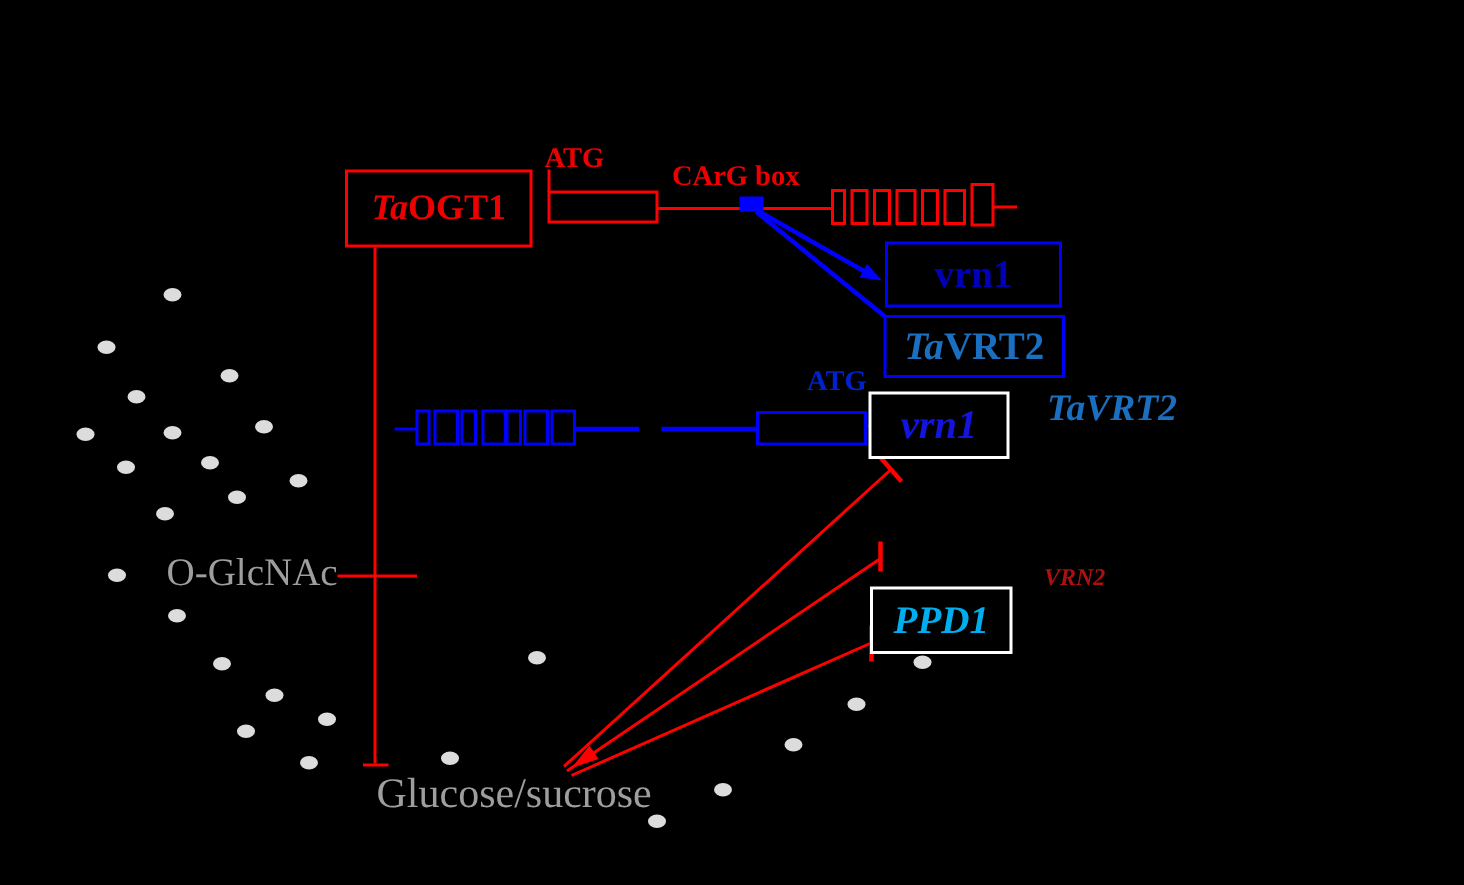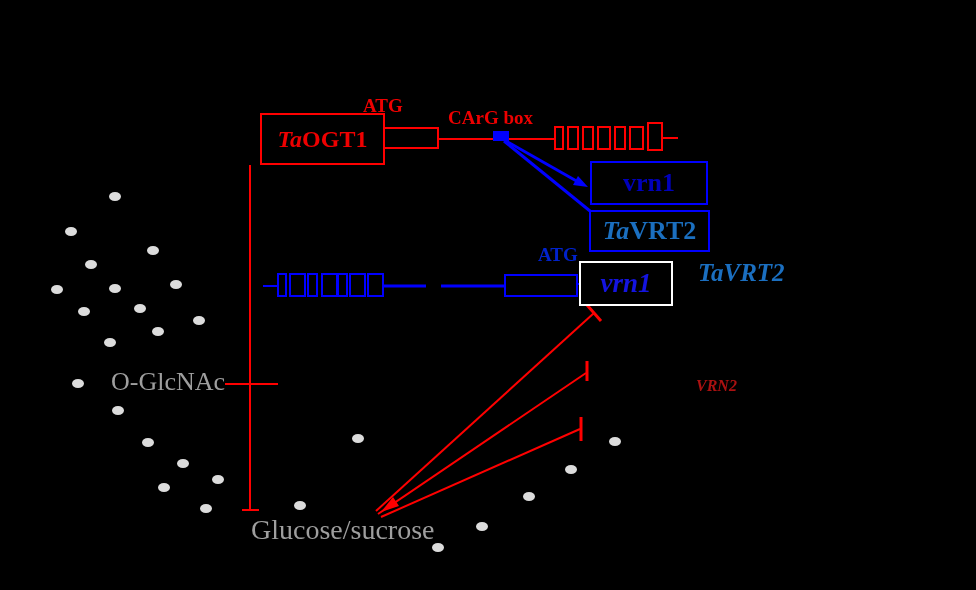--- a/index.html
+++ b/index.html
@@ -73,37 +73,40 @@
 
     <line x1="376" y1="511" x2="594" y2="313" stroke="#ff0000" stroke-width="2"></line>
     <line x1="587" y1="305" x2="601" y2="321" stroke="#ff0000" stroke-width="3"></line>
     <line x1="378" y1="514" x2="586" y2="373" stroke="#ff0000" stroke-width="2"></line>
     <line x1="587" y1="361" x2="587" y2="381" stroke="#ff0000" stroke-width="3"></line>
     <line x1="381" y1="517" x2="580" y2="429" stroke="#ff0000" stroke-width="2"></line>
     <line x1="581" y1="417" x2="581" y2="441" stroke="#ff0000" stroke-width="3"></line>
     <polygon points="381,512 399,506 393,497" fill="#ff0000"></polygon>
   </svg>
 
-  <div class="box b-red" style="left:230px;top:113px;width:125px;height:52px;margin-left:30px;">
+  <div class="box b-red" style="left:230px;top:113px;width:125px;height:52px;">
     <span class="t-taogt1"><span class="it">Ta</span><span>OGT1</span></span>
   </div>
 
   <div class="box b-blue" style="left:590px;top:161px;width:118px;height:44px;">
     <span class="t-vrn1top">vrn1</span>
   </div>
 
   <div class="box b-blue" style="left:589px;top:210px;width:121px;height:42px;">
     <span class="t-tavrt2box"><span class="it">Ta</span><span>VRT2</span></span>
   </div>
 
   <div class="box b-white" style="left:579px;top:261px;width:94px;height:45px;">
     <span class="t-vrn1gene">vrn1</span>
   </div>
 
 
+  <div class="box b-white" style="left:580px;top:391px;width:95px;height:45px;">
+    <span class="t-ppd1">PPD1</span>
+  </div>
 
   <div class="lbl t-atgred" style="left:363px;top:96px;">ATG</div>
   <div class="lbl t-carg" style="left:448px;top:108px;text-align:center;">CArG box</div>
   <div class="lbl t-atgblue" style="left:538px;top:245px;">ATG</div>
   <div class="lbl t-tavrt2lbl" style="left:698px;top:260px;">TaVRT2</div>
   <div class="lbl t-vrn2" style="left:696px;top:378px;">VRN2</div>
   <div class="lbl t-glucose" style="left:251px;top:516px;">Glucose/sucrose</div>
   <div class="lbl t-gray" style="left:111px;top:369px;">O-GlcNAc</div>
 
   <div id="dots-layer">

